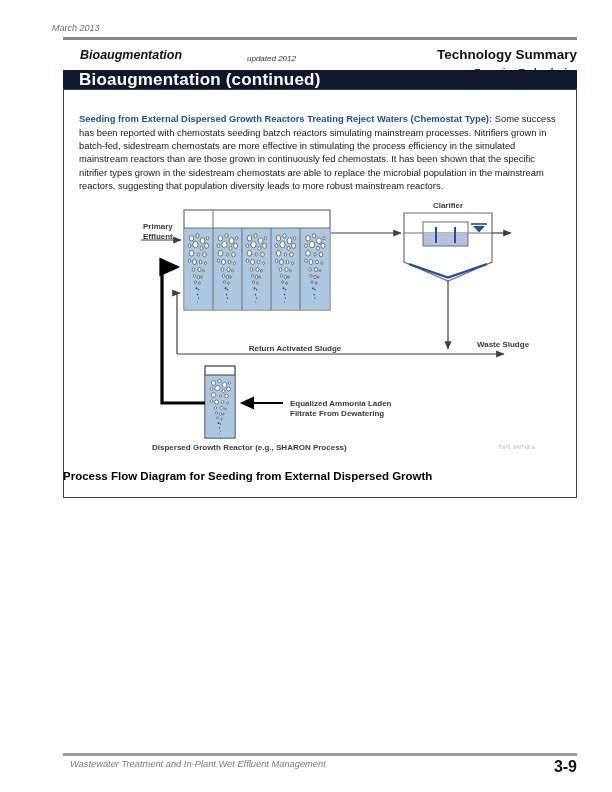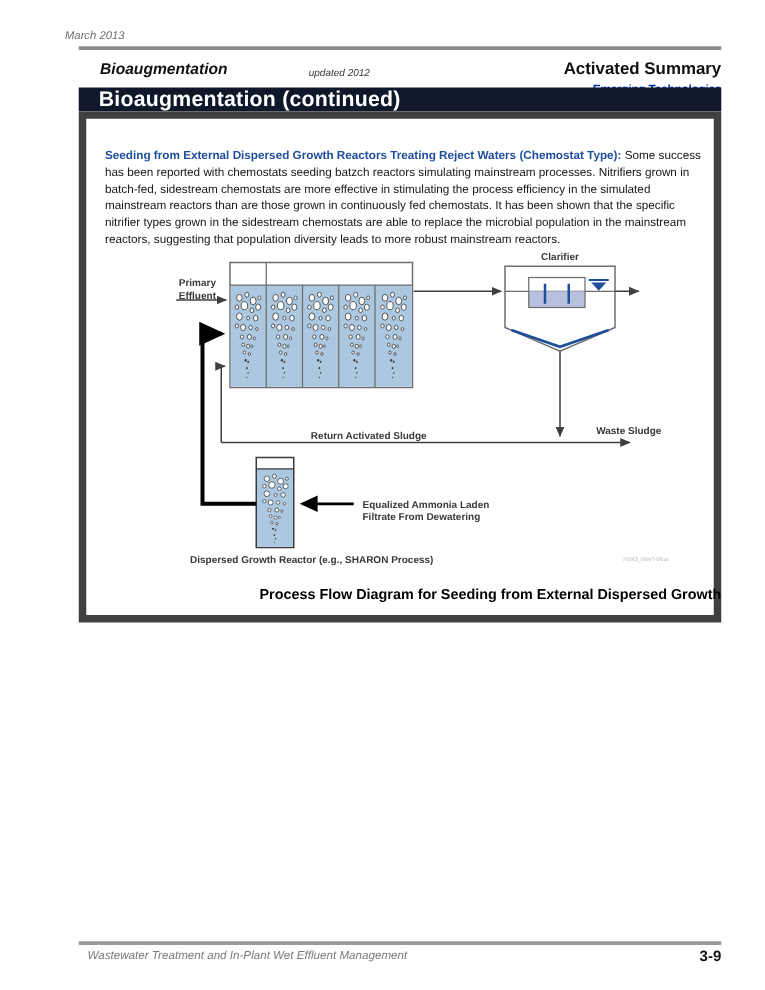--- a/index.html
+++ b/index.html
@@ -16,51 +16,51 @@
   .sub-updated{left:247px;top:54px;font-size:8px;font-style:italic;color:#333;}
   .sub-right{right:35px;top:47px;font-size:13.5px;font-weight:bold;color:#111;}
   
   .section-bar{
     left:63px;top:70px;width:514px;height:19px;background:#0f172a;
     color:#fff;font-size:17px;font-weight:bold;line-height:19px;
     padding-left:16px;box-sizing:border-box;letter-spacing:0.2px;
   }
   
   .content-box{
-    left:63px;top:89px;width:514px;height:409px;border:6px solid #404040;
+    left:63px;top:89px;width:514px;height:409px;border:1px solid #404040;
     box-sizing:border-box;background:#fff;
   }
   .body-text{
     position:absolute;left:15px;top:13px;width:482px;
     font-size:9.4px;line-height:13.3px;color:#161616;text-align:left;
   }
   .body-text .lead{font-weight:bold;color:#1f4e9c;}
   
   .diagram{left:63px;top:195px;width:514px;height:265px;}
   .diagram svg{display:block;}
   .dg-label{fill:#3a3a3a;font-size:8px;font-weight:600;font-family:"Liberation Sans",sans-serif;}
   .dg-file{fill:#b9b9b9;font-size:4.5px;font-weight:normal;font-family:"Liberation Sans",sans-serif;}
   
-  .caption{left:63px;top:470px;width:514px;text-align:right;font-size:11.5px;font-weight:bold;color:#000;}
+  .caption{left:63px;top:470px;width:514px;text-align:left;font-size:11.5px;font-weight:bold;color:#000;}
   .ftr-rule{left:63px;top:753px;width:514px;height:2.5px;background:#9a9a9a;}
   .ftr-left{left:70px;top:759px;font-size:9.3px;font-style:italic;color:#7a7a7a;}
-  .ftr-page{right:35px;top:758px;font-size:12px;font-weight:bold;color:#111;}
+  .ftr-page{right:35px;top:758px;font-size:16px;font-weight:bold;color:#111;}
 </style>
 </head>
 <body>
 
 <div>
 
   <div class="abs hdr-date">March 2013</div>
   <div class="abs hdr-brand">Emerging Technologies</div>
   <div class="abs hdr-rule"></div>
 
   <div class="abs sub-title">Bioaugmentation</div>
   <div class="abs sub-updated">updated 2012</div>
-  <div class="abs sub-right">Activated Summary</div>
+  <div class="abs sub-right">Technology Summary</div>
 
   <div class="abs section-bar">
     <span>Bioaugmentation (continued)</span>
   </div>
 
   <div class="abs content-box">
     <p class="body-text"><span class="lead">Seeding from External Dispersed Growth Reactors Treating Reject Waters (Chemostat Type):</span><span> Some success has been reported with chemostats seeding batzch reactors simulating mainstream processes. Nitrifiers grown in batch-fed, sidestream chemostats are more effective in stimulating the process efficiency in the simulated mainstream reactors than are those grown in continuously fed chemostats. It has been shown that the specific nitrifier types grown in the sidestream chemostats are able to replace the microbial population in the mainstream reactors, suggesting that population diversity leads to more robust mainstream reactors.</span></p>
   </div>
 
   <div class="abs diagram">

